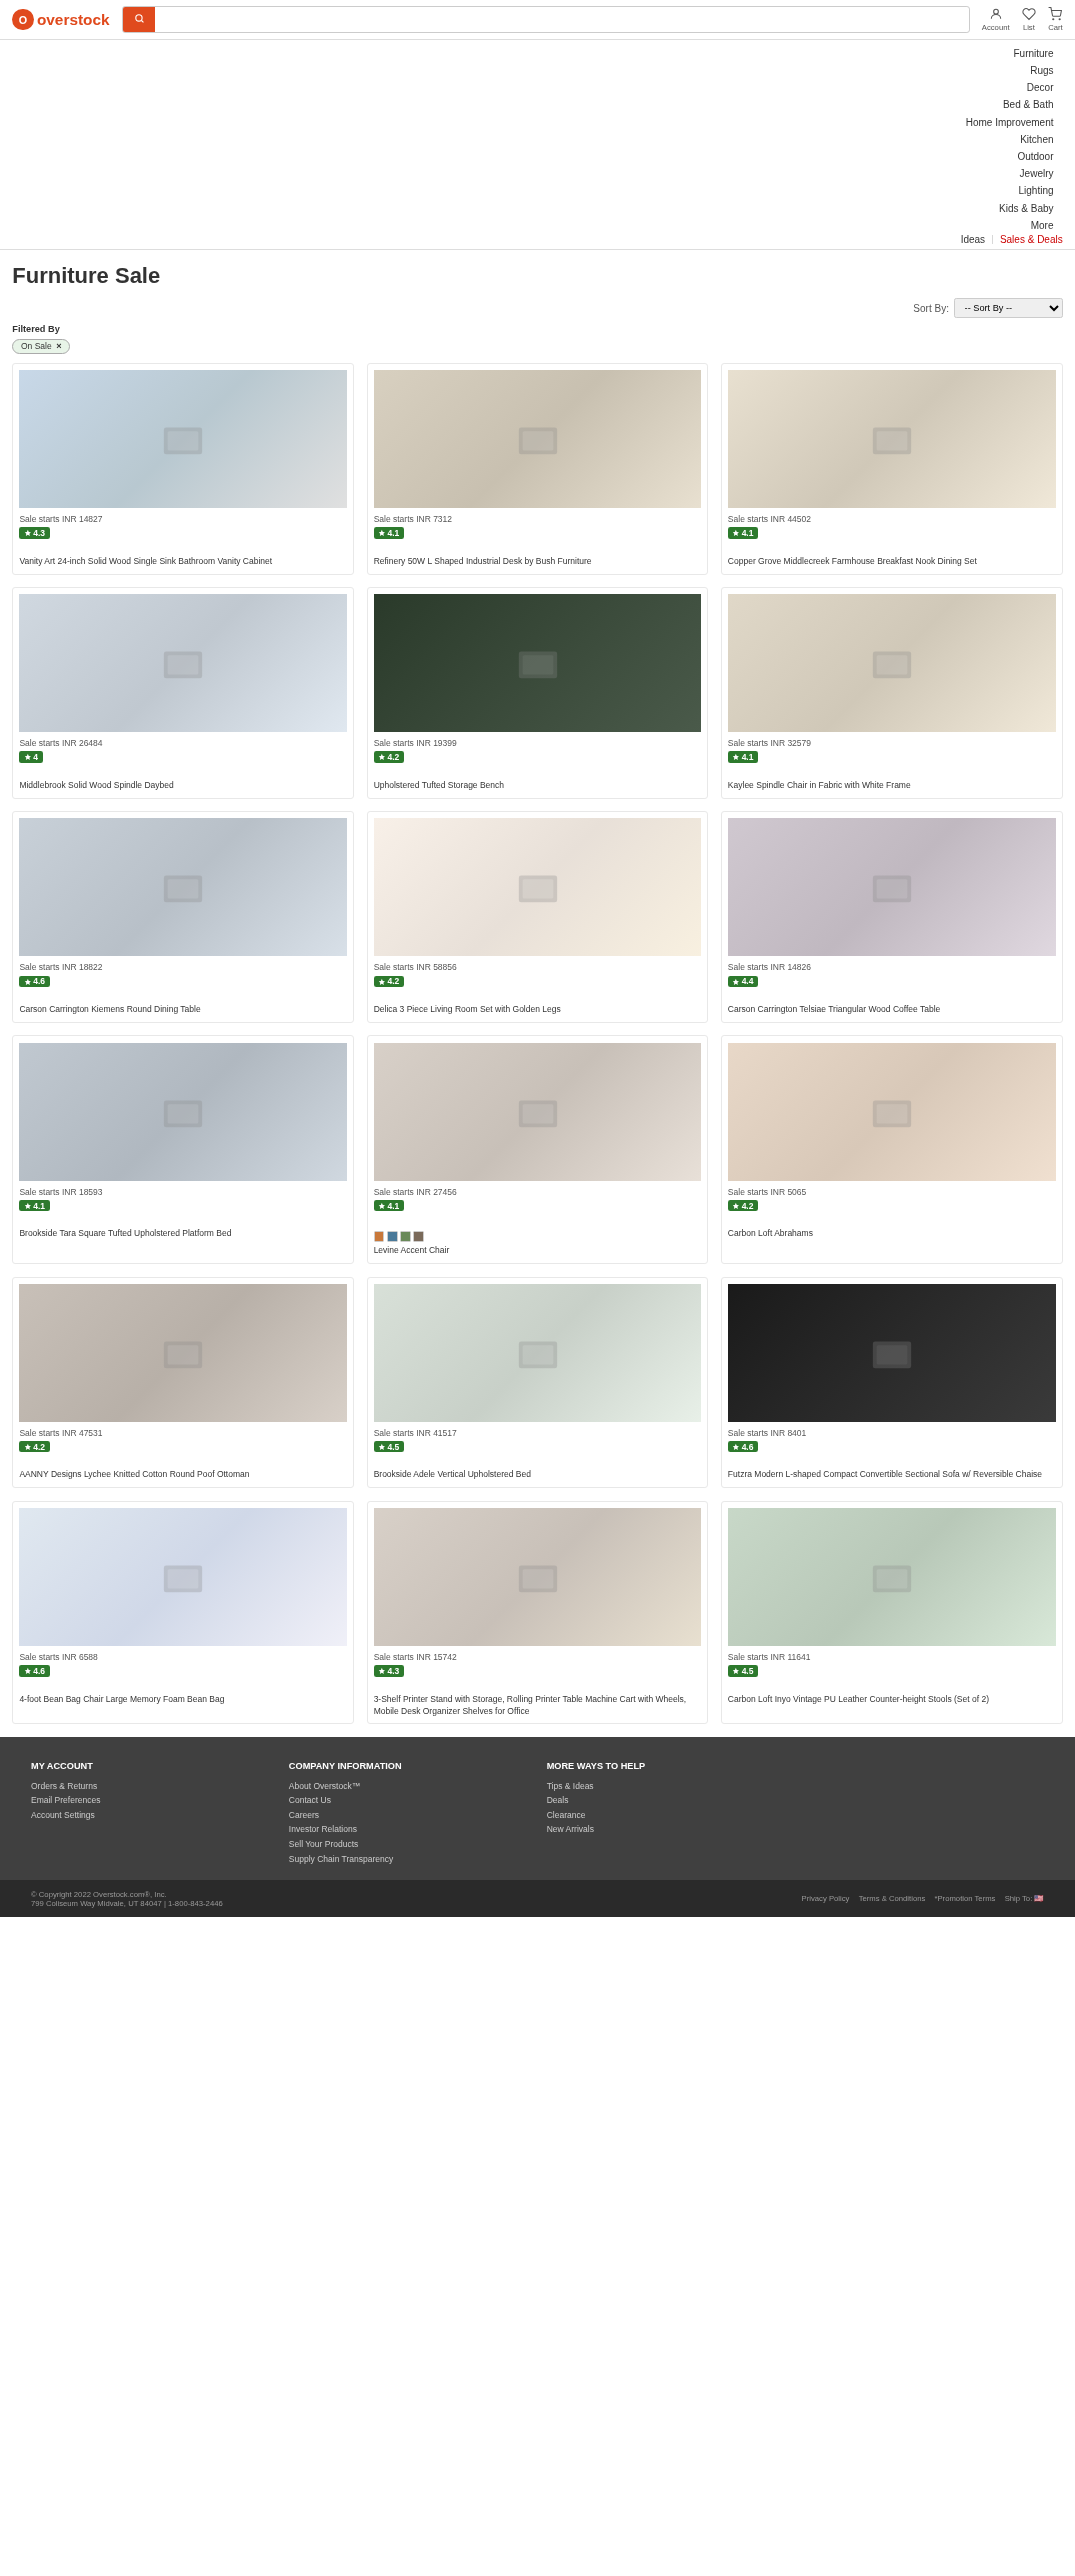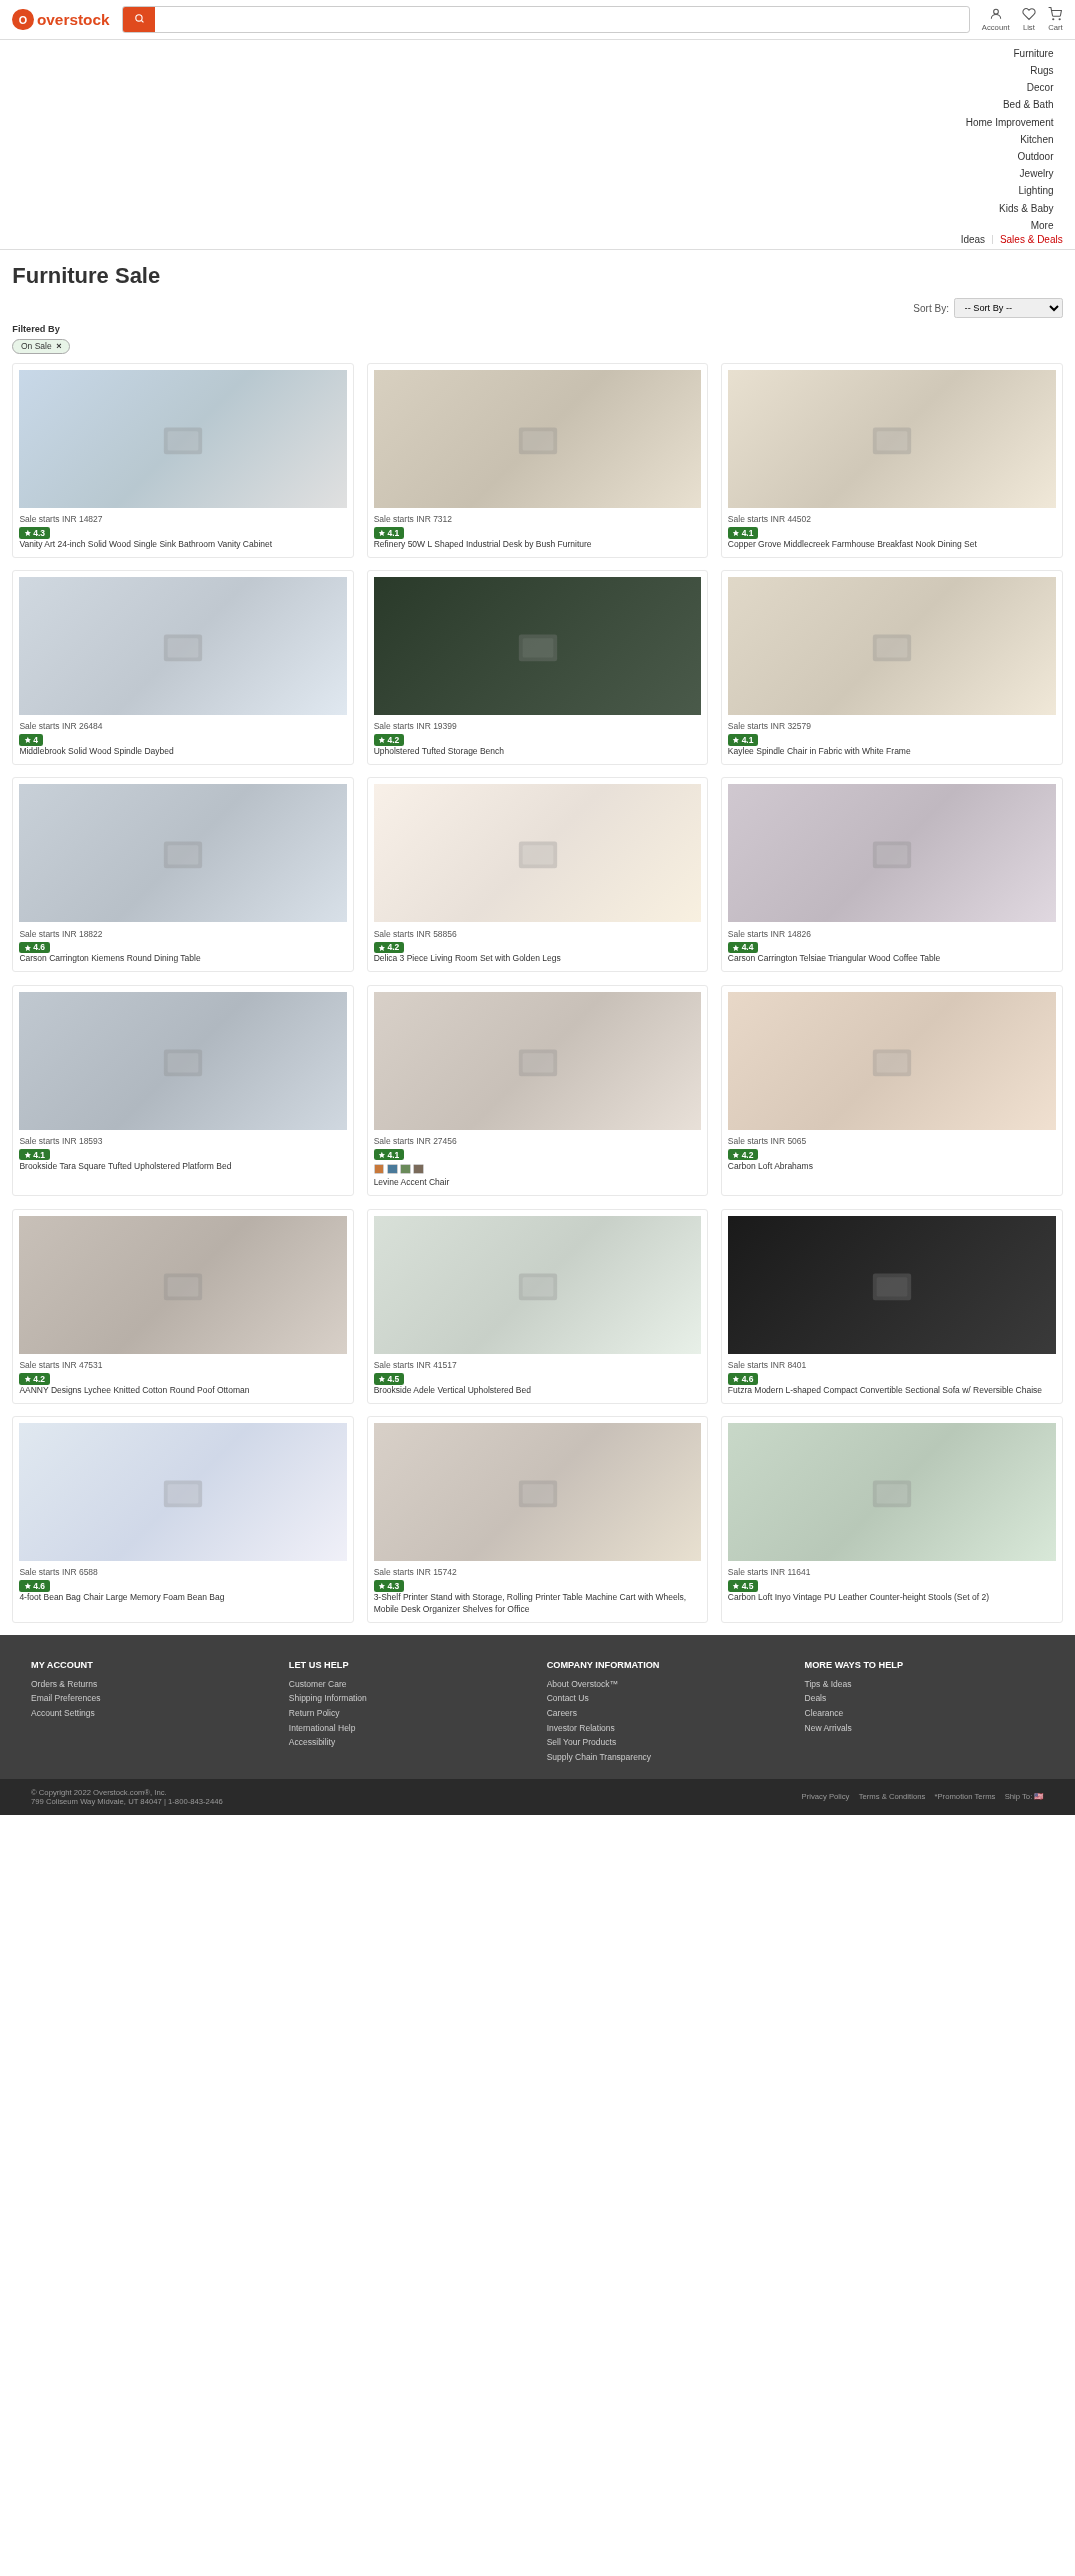--- a/index.html
+++ b/index.html
@@ -57,21 +57,21 @@
     .product-img.room10 { background: linear-gradient(135deg, #c0c8d0 0%, #b0b8c0 50%, #d0d8e0 100%); }
     .product-img.room11 { background: linear-gradient(135deg, #d8d0c8 0%, #c8c0b8 50%, #e8e0d8 100%); }
     .product-img.room12 { background: linear-gradient(135deg, #e8d8c8 0%, #d8c8b8 50%, #f0e0d0 100%); }
     .product-img.room13 { background: linear-gradient(135deg, #c8c0b8 0%, #b8b0a8 50%, #d8d0c8 100%); }
     .product-img.room14 { background: linear-gradient(135deg, #d8e0d8 0%, #c8d0c8 50%, #e8f0e8 100%); }
     .product-img.room15 { background: linear-gradient(135deg, #1a1a1a 0%, #2a2a2a 50%, #3a3a3a 100%); }
     .product-img.room16 { background: linear-gradient(135deg, #e0e8f0 0%, #d0d8e8 50%, #f0f0f8 100%); }
     .product-img.room17 { background: linear-gradient(135deg, #d8d0c8 0%, #c8c0b8 50%, #e8e0d0 100%); }
     .product-img.room18 { background: linear-gradient(135deg, #c8d8c8 0%, #b8c8b8 50%, #d8e8d8 100%); }
     .sale-price { font-size: 8.5px; color: #555; margin-bottom: 3.1px; }
-    .rating-badge { display: inline-flex; align-items: center; background: #2d7a2d; color: white; border-radius: 2.3px; padding: 0.8px 4.6px; font-size: 8.5px; font-weight: bold; margin-bottom: 0; }
+    .rating-badge { display: inline-flex; align-items: center; background: #2d7a2d; color: white; border-radius: 2.3px; padding: 0.8px 4.6px; font-size: 8.5px; font-weight: bold; margin-bottom: 17px; }
     .product-name { font-size: 8.5px; color: #333; line-height: 1.4; }
     .color-swatches { display: flex; gap: 2.3px; margin: 3.1px 0; }
     .swatch { width: 10.8px; height: 10.8px; border-radius: 1.5px; border: 0.8px solid #ccc; }
 
     
     .footer-main { background: #404040; color: #ccc; padding: 24.6px 31px 12.3px; }
     .footer-grid { display: grid; grid-template-columns: repeat(4, 1fr); gap: 18.4px; }
     .footer-section h4 { color: #fff; font-size: 9.2px; font-weight: bold; margin-bottom: 9.2px; text-transform: uppercase; }
     .footer-section a { display: block; color: #ccc; font-size: 8.5px; text-decoration: none; margin-bottom: 4.6px; cursor: pointer; }
     .footer-bottom { background: #2a2a2a; color: #999; padding: 9.2px 31px; display: flex; justify-content: space-between; align-items: center; font-size: 7.7px; }
@@ -485,28 +485,20 @@
 <footer>
   <div class="footer-main">
     <div class="footer-grid">
       <div class="footer-section">
         <h4>MY ACCOUNT</h4>
         <a>Orders &amp; Returns</a>
         <a>Email Preferences</a>
         <a>Account Settings</a>
       </div>
       <div class="footer-section">
-        <h4>LET US HELP</h4>
-        <a>Customer Care</a>
-        <a>Shipping Information</a>
-        <a>Return Policy</a>
-        <a>International Help</a>
-        <a>Accessibility</a>
-      </div>
-      <div class="footer-section">
         <h4>COMPANY INFORMATION</h4>
         <a>About Overstock™</a>
         <a>Contact Us</a>
         <a>Careers</a>
         <a>Investor Relations</a>
         <a>Sell Your Products</a>
         <a>Supply Chain Transparency</a>
       </div>
       <div class="footer-section">
         <h4>MORE WAYS TO HELP</h4>

